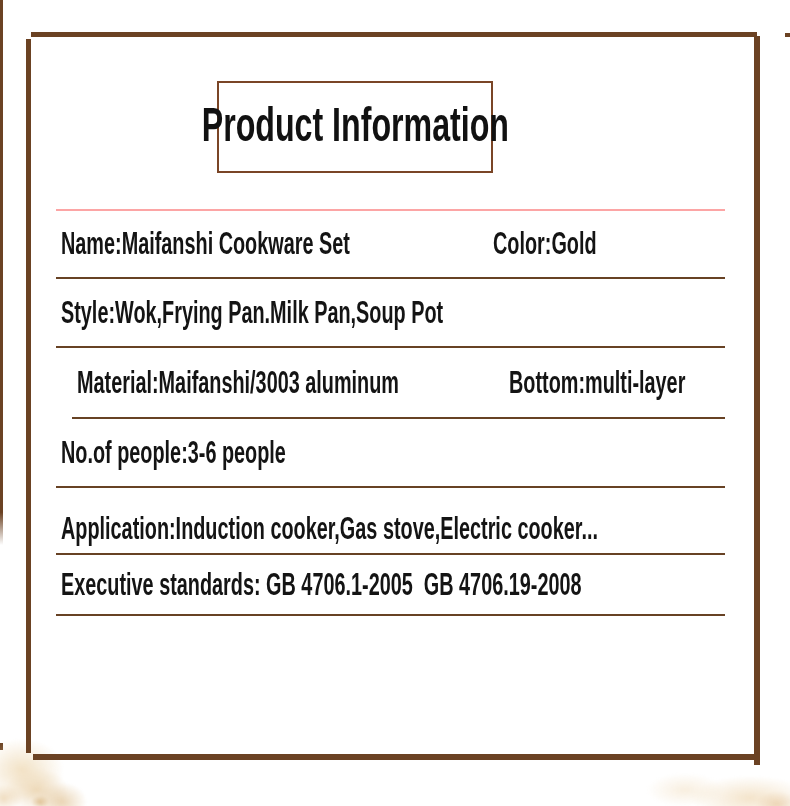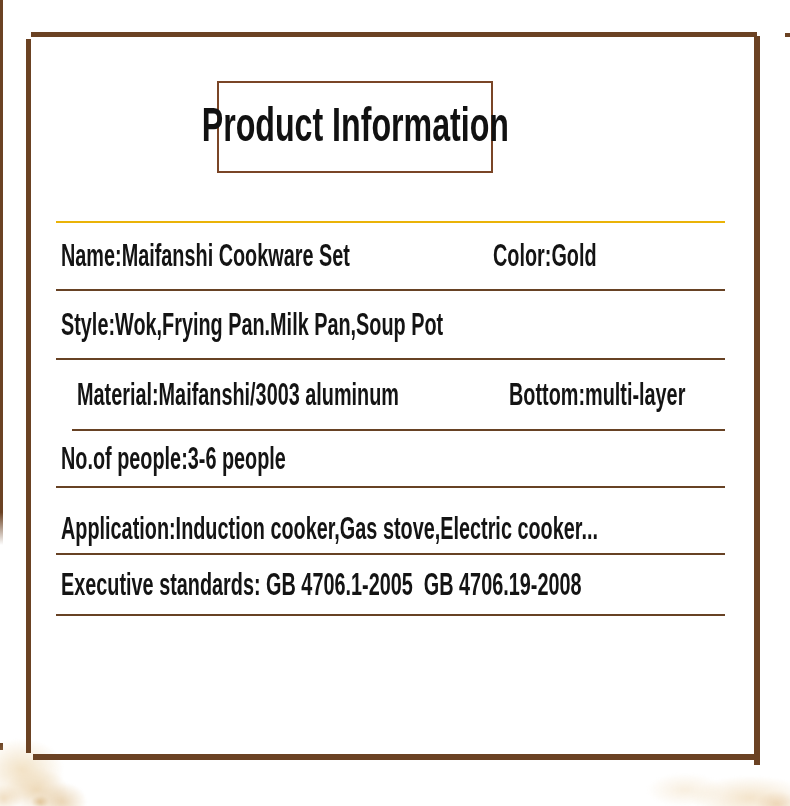--- a/index.html
+++ b/index.html
@@ -60,31 +60,31 @@
     display: flex; align-items: center; justify-content: center;
   }
   .title-text {
     font-size: 48px; color: #111111; white-space: pre;
     transform: translateY(-3px) scaleX(0.67);
     transform-origin: 50% 50%;
   }
 
   
   .spec-table {
-    position: absolute; left: 56px; top: 221px; width: 669px;
-    border-top: 2px solid #eab308;
+    position: absolute; left: 56px; top: 209px; width: 669px;
+    border-top: 2px solid #fca5a5;
   }
   .row {
     position: relative; display: flex; align-items: center;
     box-sizing: border-box; border-bottom: 2px solid #674224;
   }
   .row:nth-child(1) { height: 68px; }
   .row:nth-child(2) { height: 69px; }
   .row:nth-child(3) { height: 71px; margin-left: 16px; }
-  .row:nth-child(4) { height: 57px; }
+  .row:nth-child(4) { height: 69px; }
   .row:nth-child(5) { height: 67px; }
   .row:nth-child(6) { height: 61px; }
 
   .cell-text {
     font-size: 31px; color: #141414; white-space: pre;
     transform: scaleX(0.64); transform-origin: 0 50%;
   }
   .cell-left { margin-left: 5px; }
   .row:nth-child(5) .cell-left { position: relative; top: 8px; }
   .cell-right {

